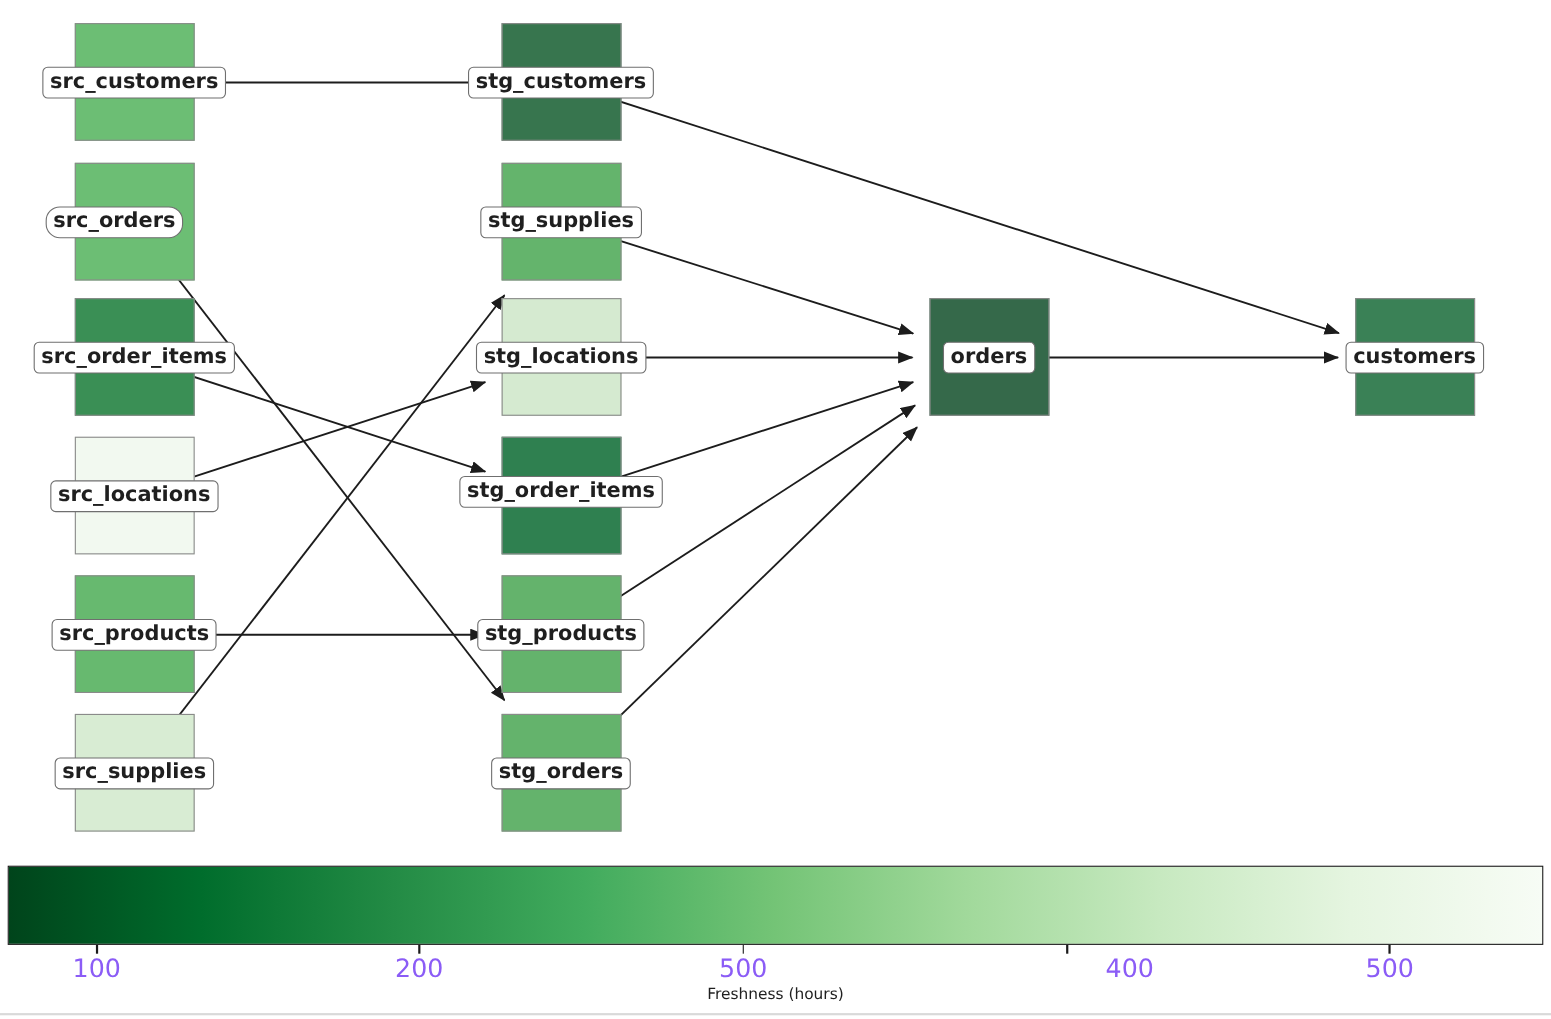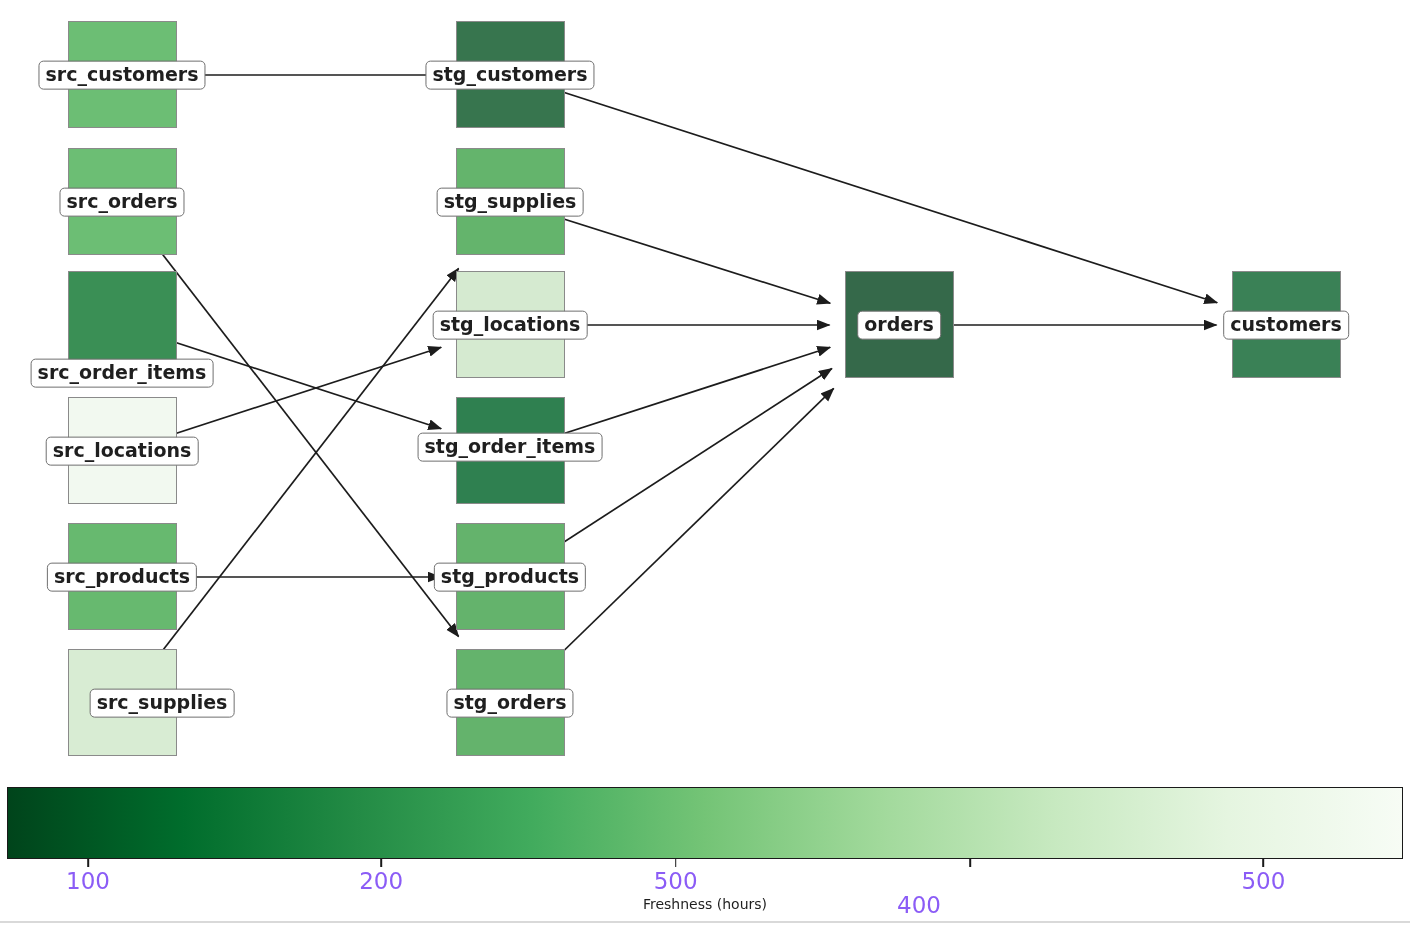--- a/index.html
+++ b/index.html
@@ -63,29 +63,29 @@
         <line x1="510" y1="577" x2="831.9" y2="368.5" stroke="#1c1c1c" stroke-width="1.7" marker-end="url(#arrowhead)"></line>
         <line x1="510" y1="703" x2="833.7" y2="388.4" stroke="#1c1c1c" stroke-width="1.7" marker-end="url(#arrowhead)"></line>
         <line x1="899" y1="325" x2="1216.5" y2="325.0" stroke="#1c1c1c" stroke-width="1.7" marker-end="url(#arrowhead)"></line>
       </g>
   </svg>
 
   <div id="node-layer">
       <div class="node-box" style="left: 67.5px; top: 20.5px; background: rgb(108, 190, 116);"></div>
       <div class="node-label" style="left: 122px; top: 75px;">src_customers</div>
       <div class="node-box" style="left: 67.5px; top: 147.5px; background: rgb(108, 190, 116);"></div>
-      <div class="node-label" style="left: 122px; top: 202px;">src_orders</div>
+      <div class="node-label" style="left: 104px; top: 202px; border-radius: 13px;">src_orders</div>
       <div class="node-box" style="left: 67.5px; top: 270.5px; background: rgb(58, 143, 85);"></div>
-      <div class="node-label" style="left: 122px; top: 325px; margin-top: 48px;">src_order_items</div>
+      <div class="node-label" style="left: 122px; top: 325px;">src_order_items</div>
       <div class="node-box" style="left: 67.5px; top: 396.5px; background: rgb(242, 249, 240);"></div>
       <div class="node-label" style="left: 122px; top: 451px;">src_locations</div>
       <div class="node-box" style="left: 67.5px; top: 522.5px; background: rgb(103, 185, 111);"></div>
       <div class="node-label" style="left: 122px; top: 577px;">src_products</div>
       <div class="node-box" style="left: 67.5px; top: 648.5px; background: rgb(216, 236, 211);"></div>
-      <div class="node-label" style="left: 122px; top: 703px; margin-left: 40px;">src_supplies</div>
+      <div class="node-label" style="left: 122px; top: 703px;">src_supplies</div>
       <div class="node-box" style="left: 455.5px; top: 20.5px; background: rgb(55, 117, 78);"></div>
       <div class="node-label" style="left: 510px; top: 75px;">stg_customers</div>
       <div class="node-box" style="left: 455.5px; top: 147.5px; background: rgb(100, 180, 108);"></div>
       <div class="node-label" style="left: 510px; top: 202px;">stg_supplies</div>
       <div class="node-box" style="left: 455.5px; top: 270.5px; background: rgb(213, 234, 208);"></div>
       <div class="node-label" style="left: 510px; top: 325px;">stg_locations</div>
       <div class="node-box" style="left: 455.5px; top: 396.5px; background: rgb(47, 128, 80);"></div>
       <div class="node-label" style="left: 510px; top: 447px;">stg_order_items</div>
       <div class="node-box" style="left: 455.5px; top: 522.5px; background: rgb(100, 179, 108);"></div>
       <div class="node-label" style="left: 510px; top: 577px;">stg_products</div>
@@ -99,20 +99,20 @@
 
   <div class="colorbar" id="colorbar" style="background: linear-gradient(to right, rgb(0, 68, 27), rgb(0, 109, 44), rgb(35, 139, 69), rgb(65, 171, 93), rgb(116, 196, 118), rgb(161, 217, 155), rgb(199, 233, 192), rgb(229, 245, 224), rgb(247, 252, 245));"></div>
   <div id="cb-ticks">
       <div class="cb-tick" style="left: 87.968px;"></div>
       <div class="cb-tick-label" style="left: 87.968px;">100</div>
       <div class="cb-tick" style="left: 381.128px;"></div>
       <div class="cb-tick-label" style="left: 381.128px;">200</div>
       <div class="cb-tick" style="left: 675.684px;"></div>
       <div class="cb-tick-label" style="left: 675.684px;">500</div>
       <div class="cb-tick" style="left: 970.24px;"></div>
-      <div class="cb-tick-label" style="left: 919px; margin-top: 24px;">400</div>
+      <div class="cb-tick-label" style="left: 1027px;">400</div>
       <div class="cb-tick" style="left: 1263.4px;"></div>
       <div class="cb-tick-label" style="left: 1263.4px;">500</div>
     </div>
   <div class="cb-axis-label">Freshness (hours)</div>
   <div class="bottom-rule"></div>
 
 </div>
 
 </body></html>

